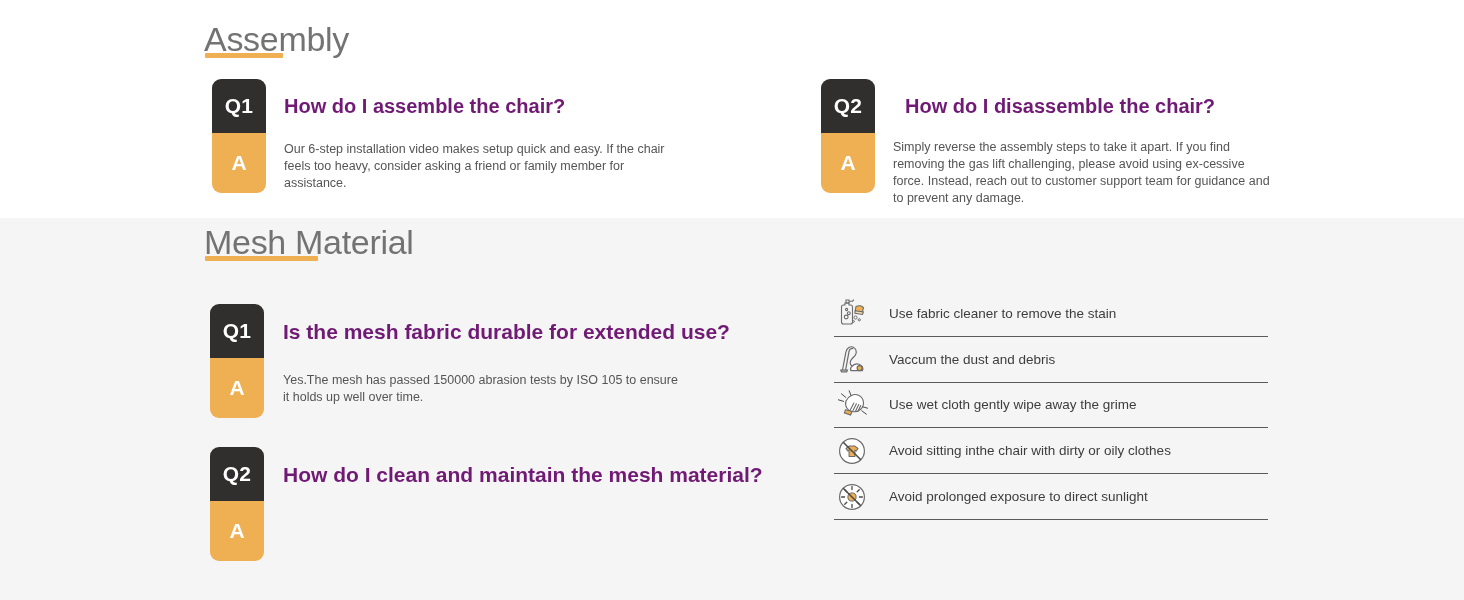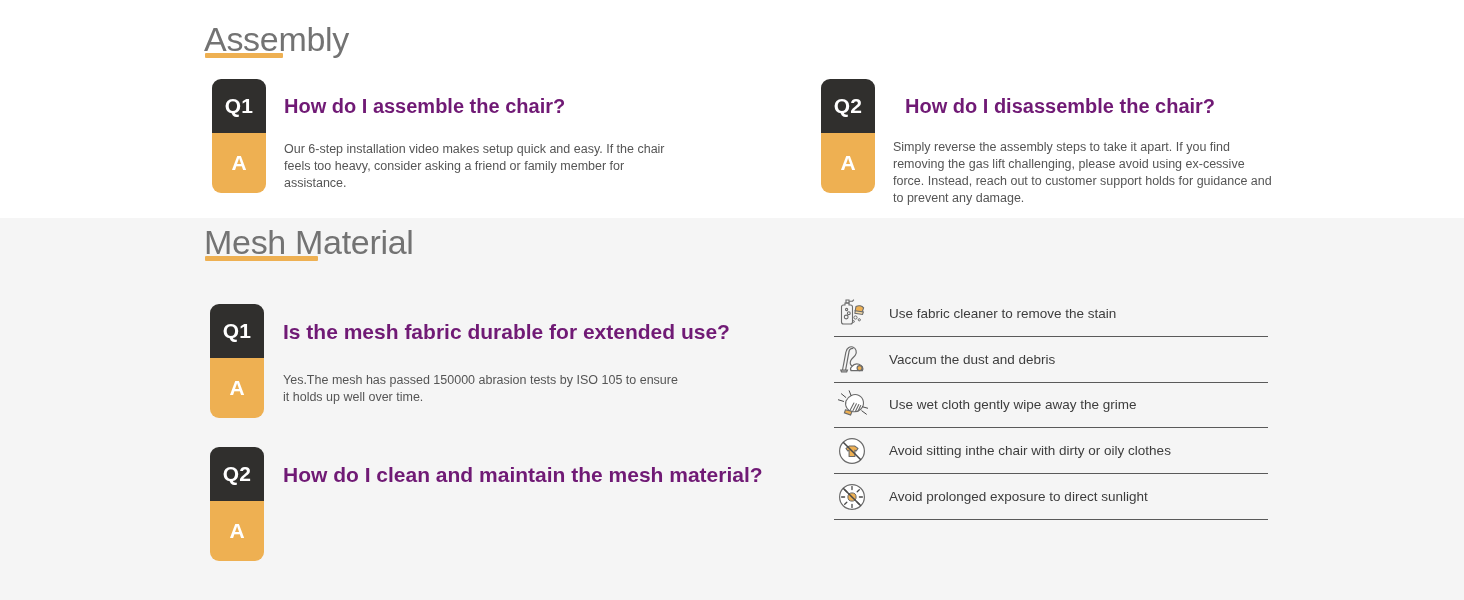--- a/index.html
+++ b/index.html
@@ -149,21 +149,21 @@
       <div class="qa-question" style="left:72px; top:16px;">How do I assemble the chair?</div>
       <div class="qa-answer" style="left:72px; top:62px; width:392px;">Our 6-step installation video makes setup quick and easy. If the chair feels too heavy, consider asking a friend or family member for assistance.</div>
     </div>
 
     <div class="qa-card" style="left:821px; top:79px; width:480px; height:118px;">
       <div class="badge-col">
         <div class="badge-q">Q2</div>
         <div class="badge-a">A</div>
       </div>
       <div class="qa-question" style="left:72px; top:16px;margin-left:12px;">How do I disassemble the chair?</div>
-      <div class="qa-answer" style="left:72px; top:60px; width:382px;">Simply reverse the assembly steps to take it apart. If you find removing the gas lift challenging, please avoid using ex-cessive force. Instead, reach out to  customer support holds for guidance and to prevent any damage.</div>
+      <div class="qa-answer" style="left:72px; top:60px; width:382px;">Simply reverse the assembly steps to take it apart. If you find removing the gas lift challenging, please avoid using ex-cessive force. Instead, reach out to  customer support team for guidance and to prevent any damage.</div>
     </div>
 
   </div>
 
   <div class="section-mesh">
 
     <div class="section-title" style="left:204px; top:7px;">Mesh Material</div>
     <div class="title-underline" style="left:205px; top:38px; width:113px;"></div>
 
     <div class="qa-card" style="left:210px; top:86px; width:560px; height:118px;">

